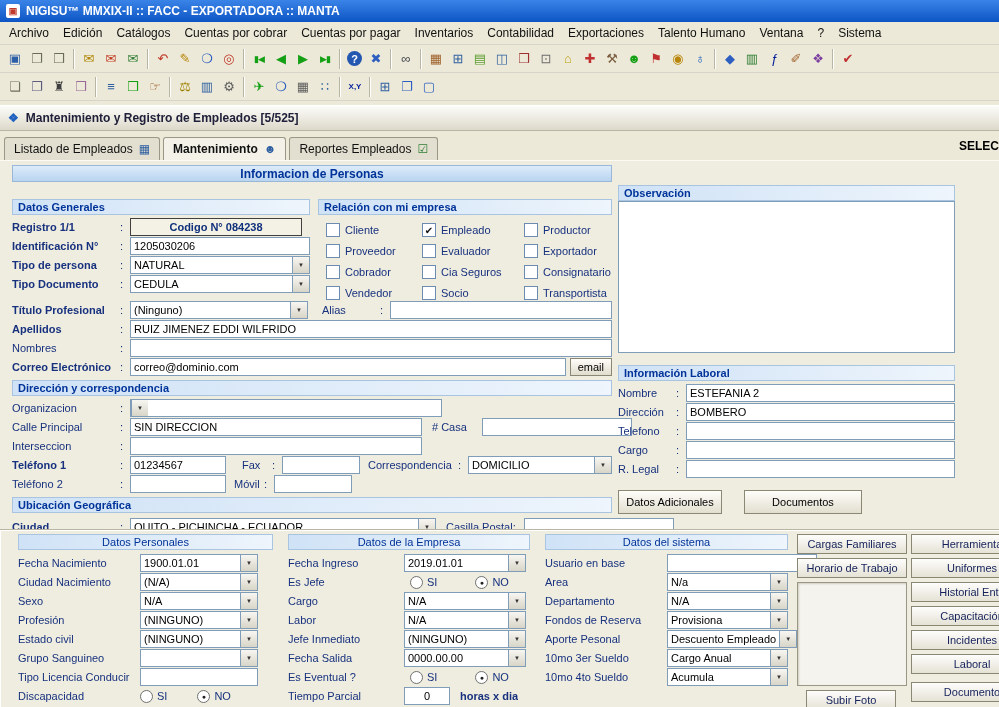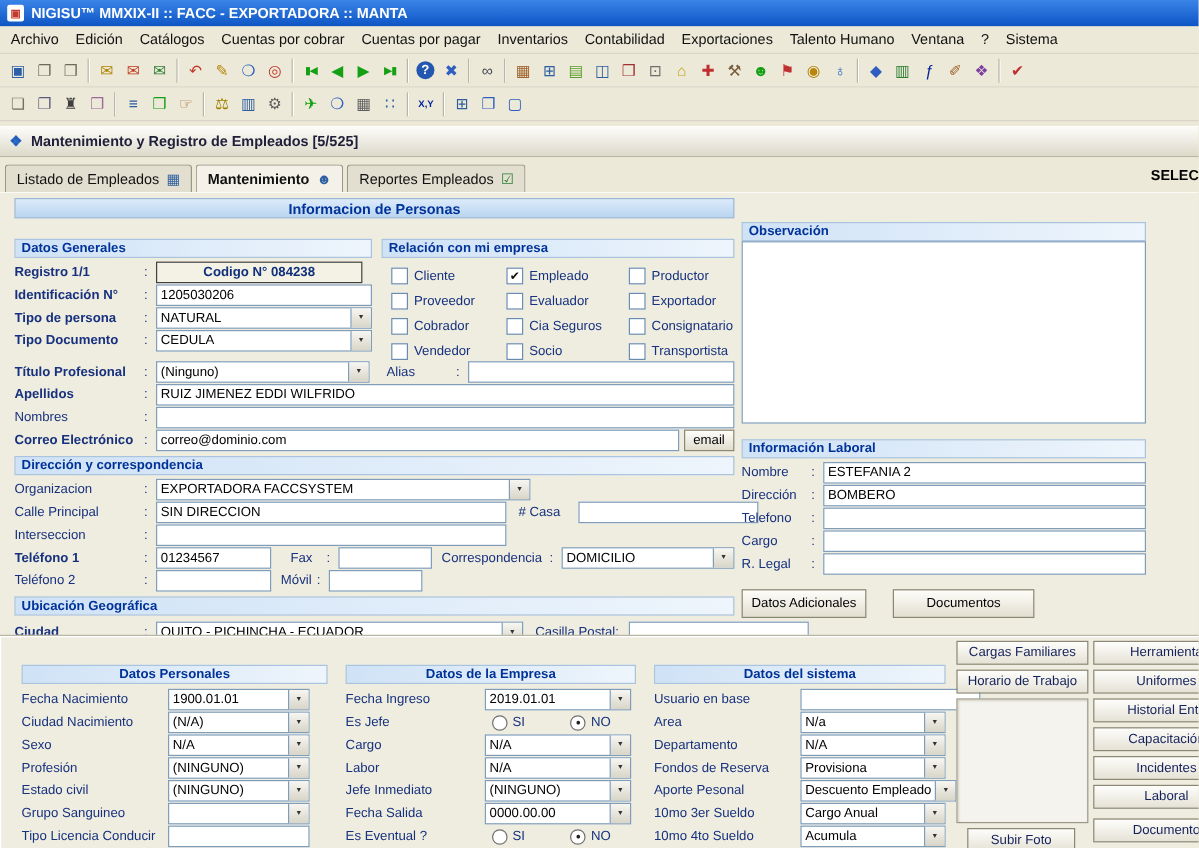--- a/index.html
+++ b/index.html
@@ -33,21 +33,21 @@
   .tab-ic{font-size:12px;}
   .corner{position:absolute;right:0;top:8px;font-weight:bold;font-size:12px;color:#000;}
 
   
   .content{position:relative;height:368px;background:#efede0;font-size:11px;}
   .left-col{position:absolute;left:12px;top:4px;width:600px;}
   .right-col{position:absolute;left:618px;top:24px;width:337px;}
 
   .section-band{height:17px;background:linear-gradient(#dcebfa,#b9d5f0);border:1px solid #9ab6d8;display:flex;align-items:center;justify-content:center;font-weight:bold;font-size:12px;color:#003399;box-sizing:border-box;}
   .ghead{height:16px;background:linear-gradient(to right,#cfe2f6,#eef5fc);border:1px solid #a8c4e0;display:flex;align-items:center;padding:0 5px;font-weight:bold;color:#003399;font-size:11px;box-sizing:border-box;}
-  .bphead{height:16px;background:linear-gradient(to right,#cfe2f6,#eef5fc);border:1px solid #a8c4e0;display:flex;align-items:center;justify-content:center;font-weight:bold;color:#003399;font-size:11px;box-sizing:border-box;margin-top:20px;}
+  .bphead{height:16px;background:linear-gradient(to right,#cfe2f6,#eef5fc);border:1px solid #a8c4e0;display:flex;align-items:center;justify-content:center;font-weight:normal;color:#003399;font-size:11px;box-sizing:border-box;}
 
   .groups-row{display:flex;margin-top:17px;height:100px;}
   .dg{width:298px;}
   .rel{width:294px;margin-left:8px;}
   .rel-grid{display:grid;grid-template-columns:96px 102px 1fr;row-gap:7px;margin-top:8px;padding-left:8px;}
 
   .frow{height:18px;margin-bottom:1px;display:flex;align-items:center;}
   .lbl{color:#17317e;font-size:11px;white-space:nowrap;overflow:hidden;}
   .lbl.b{font-weight:bold;}
   .colon{width:10px;color:#17317e;text-align:left;flex:none;}
@@ -334,21 +334,20 @@
         </div>
       </div>
 
       <div style="margin-top:4px">
         <div class="ghead">Dirección y correspondencia</div>
         <div style="margin-top:3px">
           <div class="frow">
             <span class="lbl w1">Organizacion</span>
             <span class="colon"></span>
             <div class="dd" style="width:312px;flex:none">
-              <span class="dd-val">EXPORTADORA FACCSYSTEM</span>
               <span class="dd-btn"></span>
             </div>
           </div>
           <div class="frow">
             <span class="lbl w1">Calle Principal</span>
             <span class="colon"></span>
             <input class="txt" style="width: 292px; flex: 0 0 auto;" value="SIN DIRECCION">
             <span class="lbl" style="width:44px;margin-left:10px;flex:none"># Casa</span>
             <input class="txt" style="flex: 1 1 0%; margin-left: 6px;" value="">
           </div>

